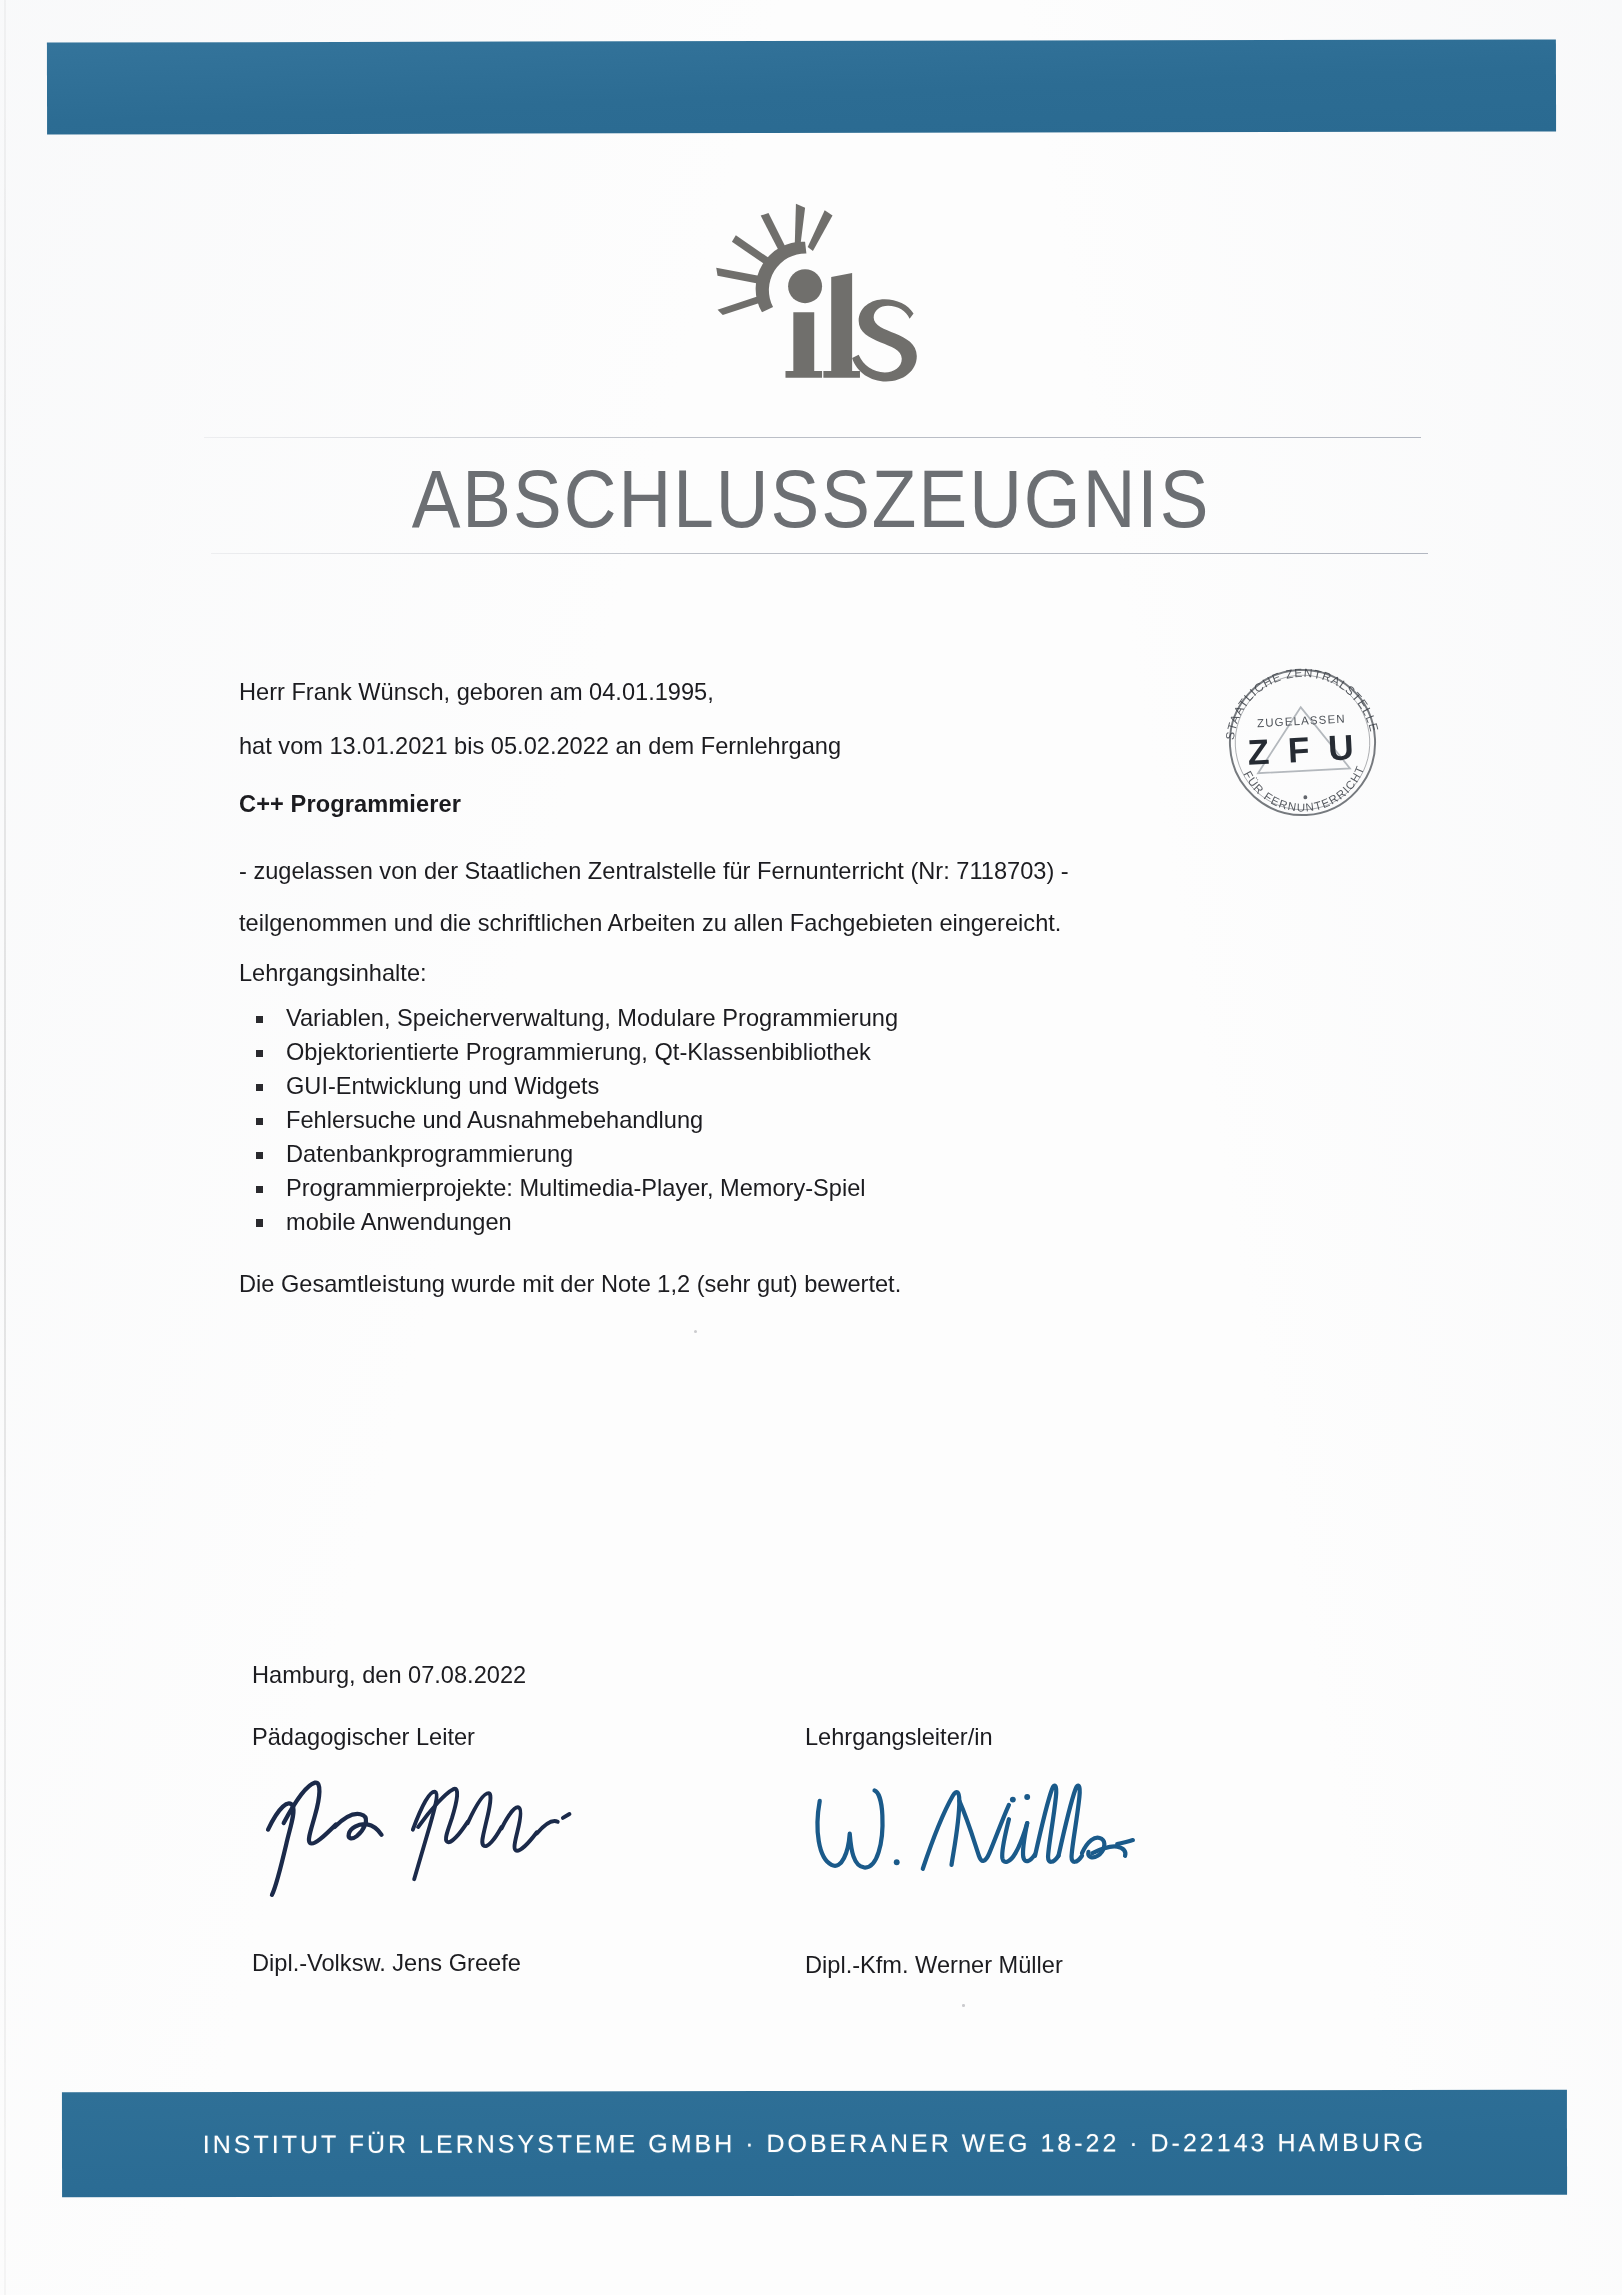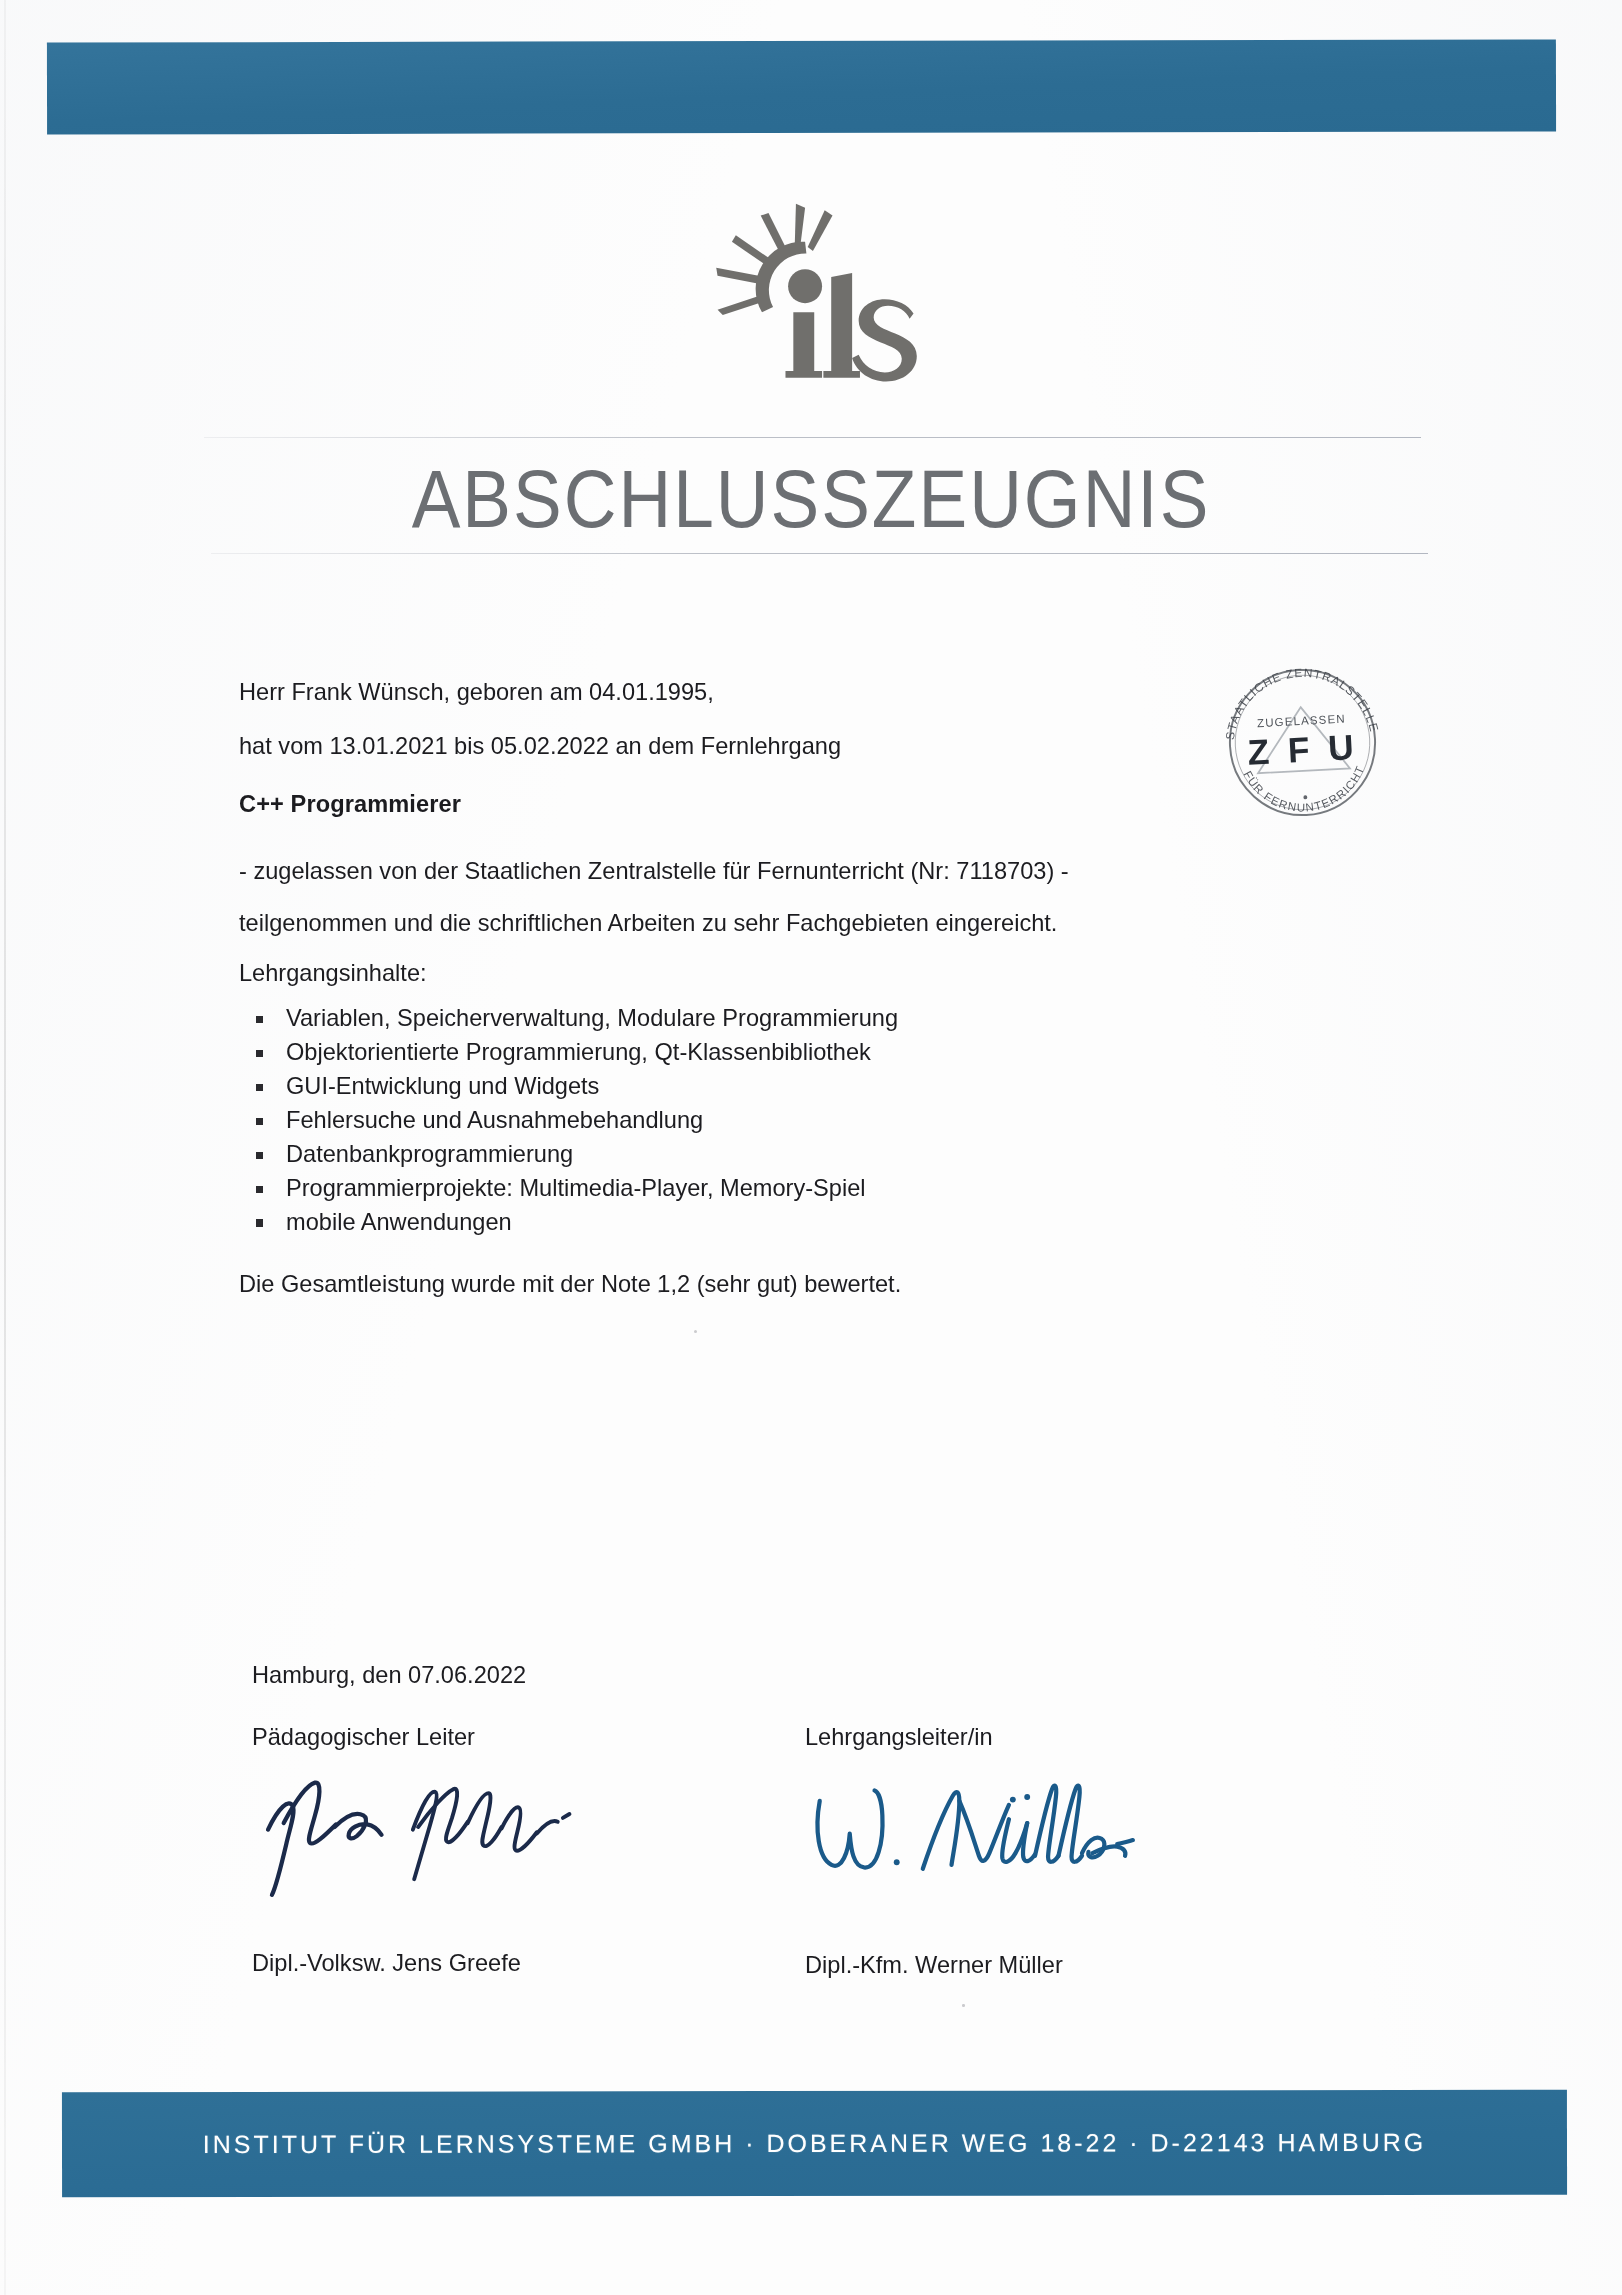--- a/index.html
+++ b/index.html
@@ -258,39 +258,39 @@
   </div>
 
   <div class="body-block">
 
     <p class="line">Herr Frank Wünsch, geboren am 04.01.1995,</p>
     <p class="line tight">hat vom 13.01.2021 bis 05.02.2022 an dem Fernlehrgang</p>
 
     <p class="course-title">C++ Programmierer</p>
 
     <p class="accred">- zugelassen von der Staatlichen Zentralstelle für Fernunterricht (Nr: 7118703) -</p>
-    <p class="intro">teilgenommen und die schriftlichen Arbeiten zu sehr Fachgebieten eingereicht.</p>
+    <p class="intro">teilgenommen und die schriftlichen Arbeiten zu allen Fachgebieten eingereicht.</p>
 
     <p class="lehr-label">Lehrgangsinhalte:</p>
 
     <ul class="contents">
       <li>Variablen, Speicherverwaltung, Modulare Programmierung</li>
       <li>Objektorientierte Programmierung, Qt-Klassenbibliothek</li>
       <li>GUI-Entwicklung und Widgets</li>
       <li>Fehlersuche und Ausnahmebehandlung</li>
       <li>Datenbankprogrammierung</li>
       <li>Programmierprojekte: Multimedia-Player, Memory-Spiel</li>
       <li>mobile Anwendungen</li>
     </ul>
 
     <p class="grade-line">Die Gesamtleistung wurde mit der Note   1,2 (sehr gut)   bewertet.</p>
   </div>
 
   <div class="sig-area">
-    <p class="place-date">Hamburg, den 07.06.2022</p>
+    <p class="place-date">Hamburg, den 07.08.2022</p>
 
     <div class="sig-cols">
       <div class="sig-col left">
         <p class="sig-role">Pädagogischer Leiter</p>
         <div class="sig-ink">
           <svg viewBox="0 0 520 210" xmlns="http://www.w3.org/2000/svg" aria-hidden="true">
             <g fill="none" stroke="#1b2a4a" stroke-width="6.5" stroke-linecap="round" stroke-linejoin="round">
               <path d="M24,96 C40,62 56,48 62,60 C66,70 58,92 52,118 C44,152 36,184 30,196"></path>
               <path d="M48,86 C66,52 82,28 96,24 C106,22 104,46 96,74 C90,96 84,112 88,116 C94,122 112,104 128,88"></path>
               <path d="M126,92 C142,76 158,68 170,74 C180,80 170,98 160,106 C152,112 146,110 148,102 C150,94 162,86 176,88 C188,90 194,98 198,104"></path>

